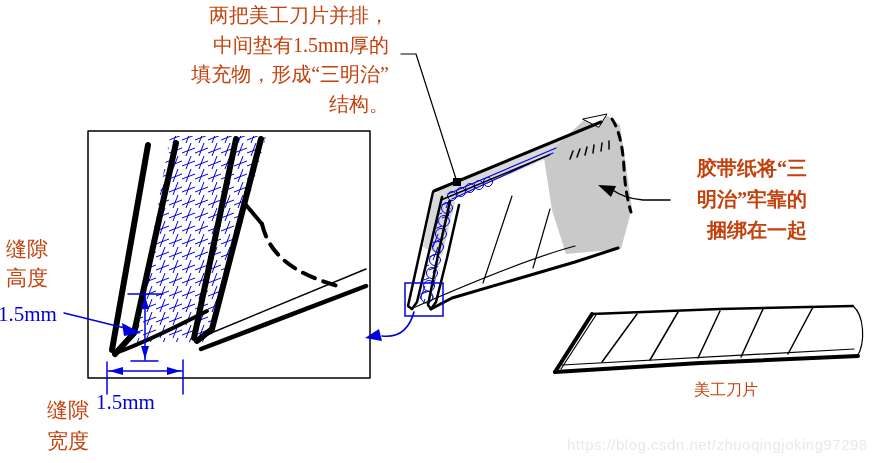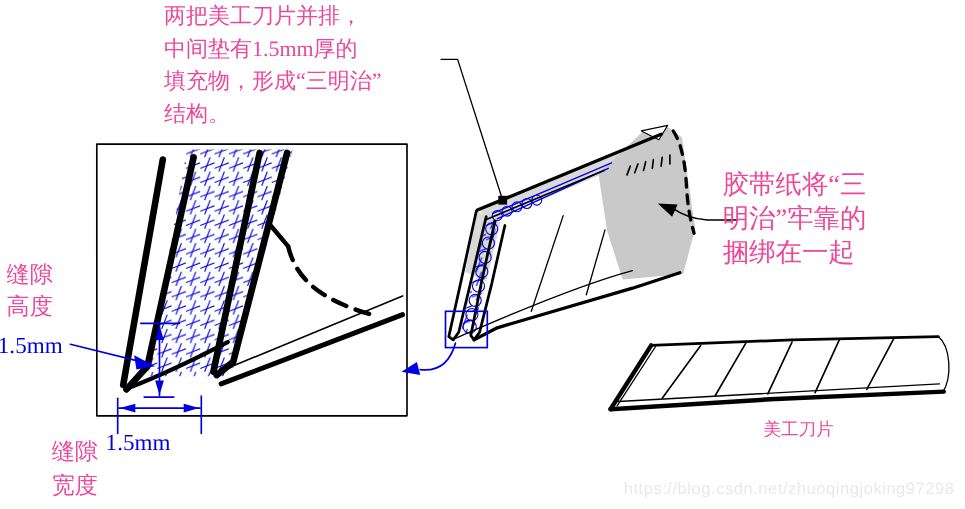--- a/index.html
+++ b/index.html
@@ -1,21 +1,21 @@
 <!DOCTYPE html>
 <html style="--ink: #000000; --accent-blue: #0000e0; --tape-gray: #c9c9c9; --spine-gray: #d9d9d9; --watermark-gray: #e9e9e9;"><head>
 <meta charset="utf-8">
 <style>
   html,body{margin:0;padding:0;background:#fff;}
   .stage{position:relative;width:877px;height:463px;overflow:hidden;
          font-family:"Liberation Serif","DejaVu Serif",serif;background:#fff;}
   svg{position:absolute;left:0;top:0;}
-  .note{position:absolute;white-space:pre-line;color:#ec4899;}
+  .note{position:absolute;white-space:pre-line;color:#c2410c;text-align:right;}
   .n-top{left:149px;top:1px;font-size:20px;line-height:29.5px;width:240px;}
-  .n-tape{left:657px;top:153px;font-size:24px;line-height:31px;width:150px;}
+  .n-tape{left:657px;top:153px;font-size:20px;line-height:31px;width:150px;font-weight:bold;}
   .n-gh-label{left:6px;top:235px;font-size:21px;line-height:29px;}
   .n-gw-label{left:47px;top:395px;font-size:21px;line-height:31px;}
   .n-blade{left:694px;top:380px;font-size:16px;}
   .dim{position:absolute;color:var(--accent-blue,#0000ee);font-size:21px;white-space:nowrap;}
   .d-gh{left:-2px;top:302px;}
   .d-gw{left:96px;top:390px;}
   .watermark{position:absolute;left:567px;top:436px;font-size:15px;letter-spacing:.5px;
              color:var(--watermark-gray,#e9e9e9);white-space:nowrap;
              font-family:"Liberation Sans","DejaVu Sans",sans-serif;}
   

